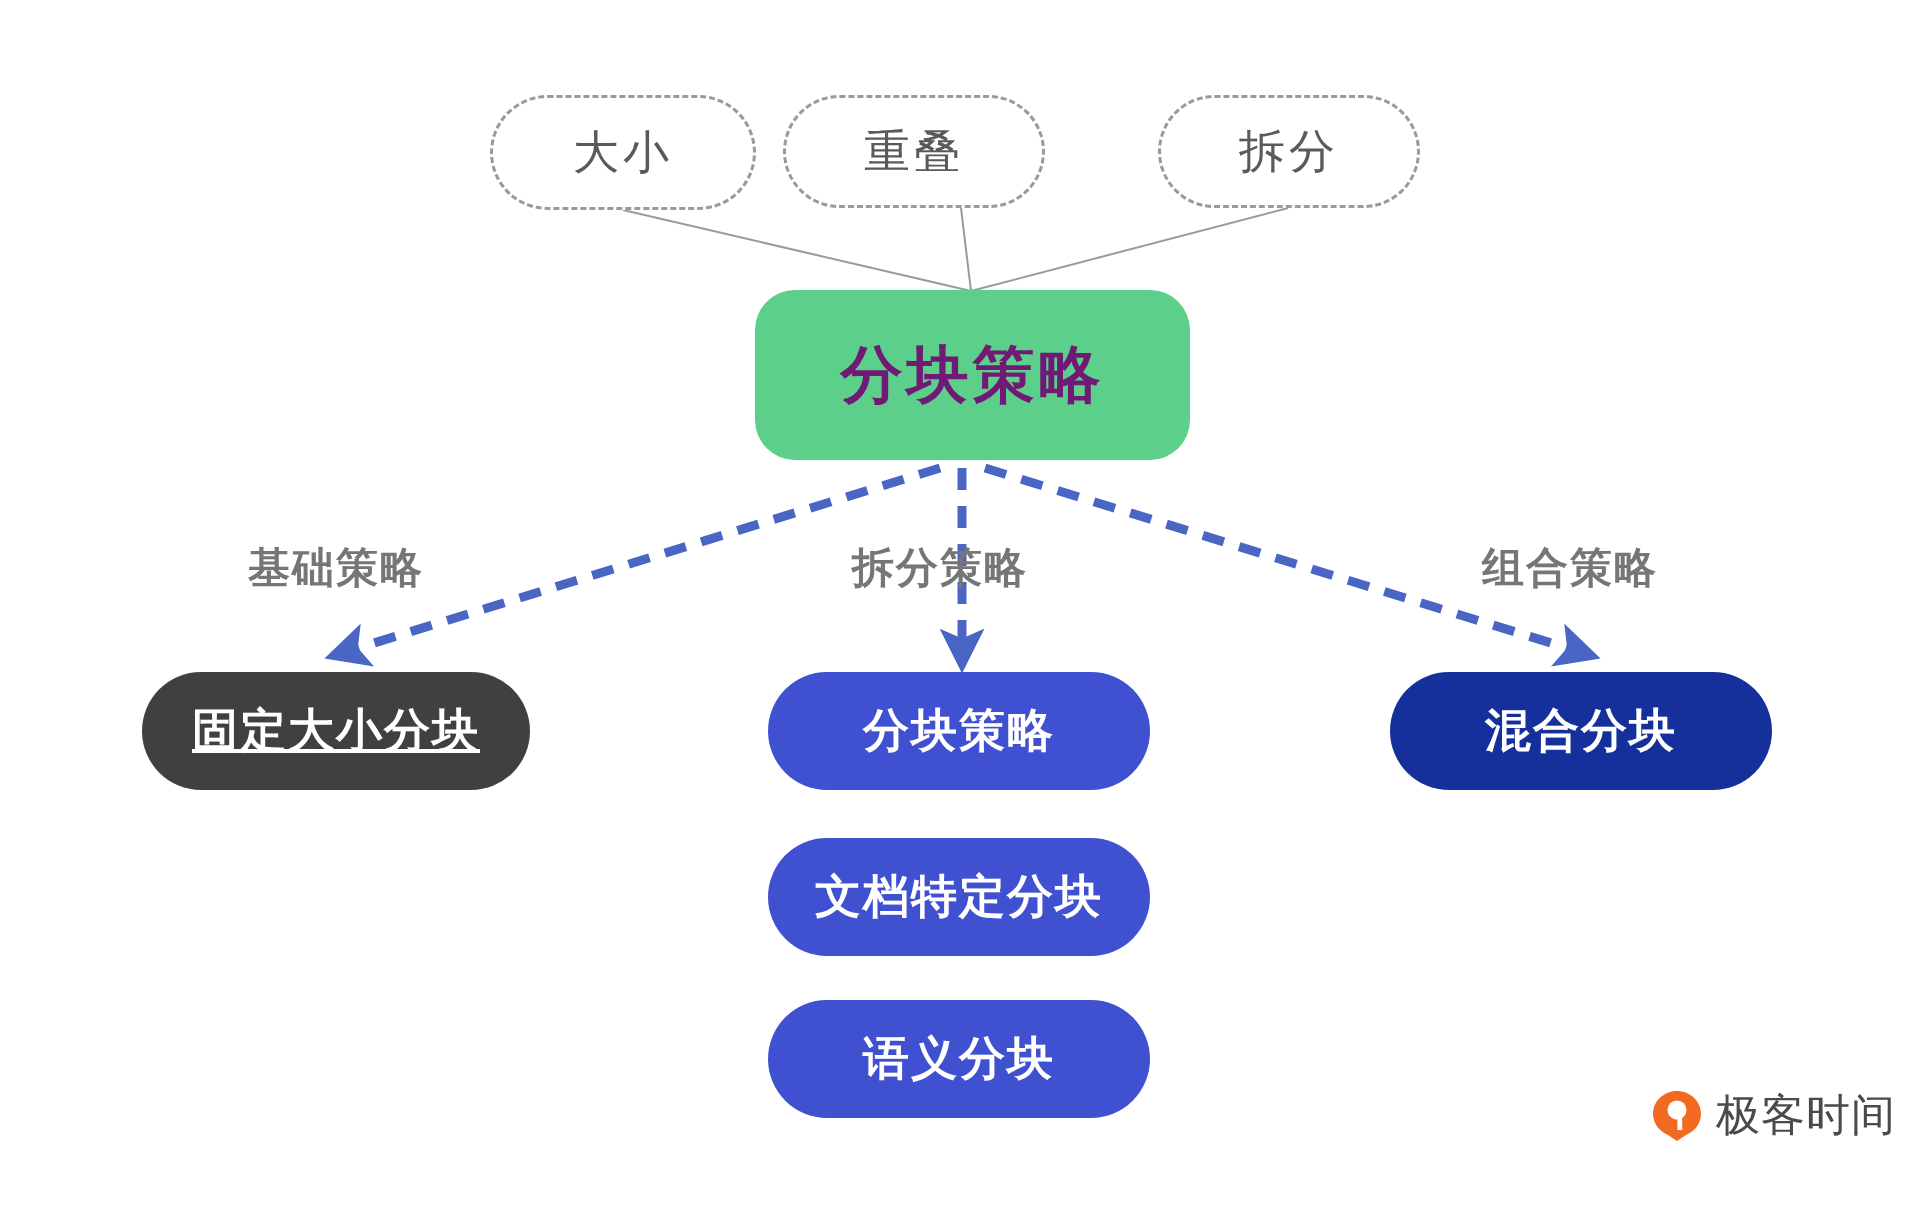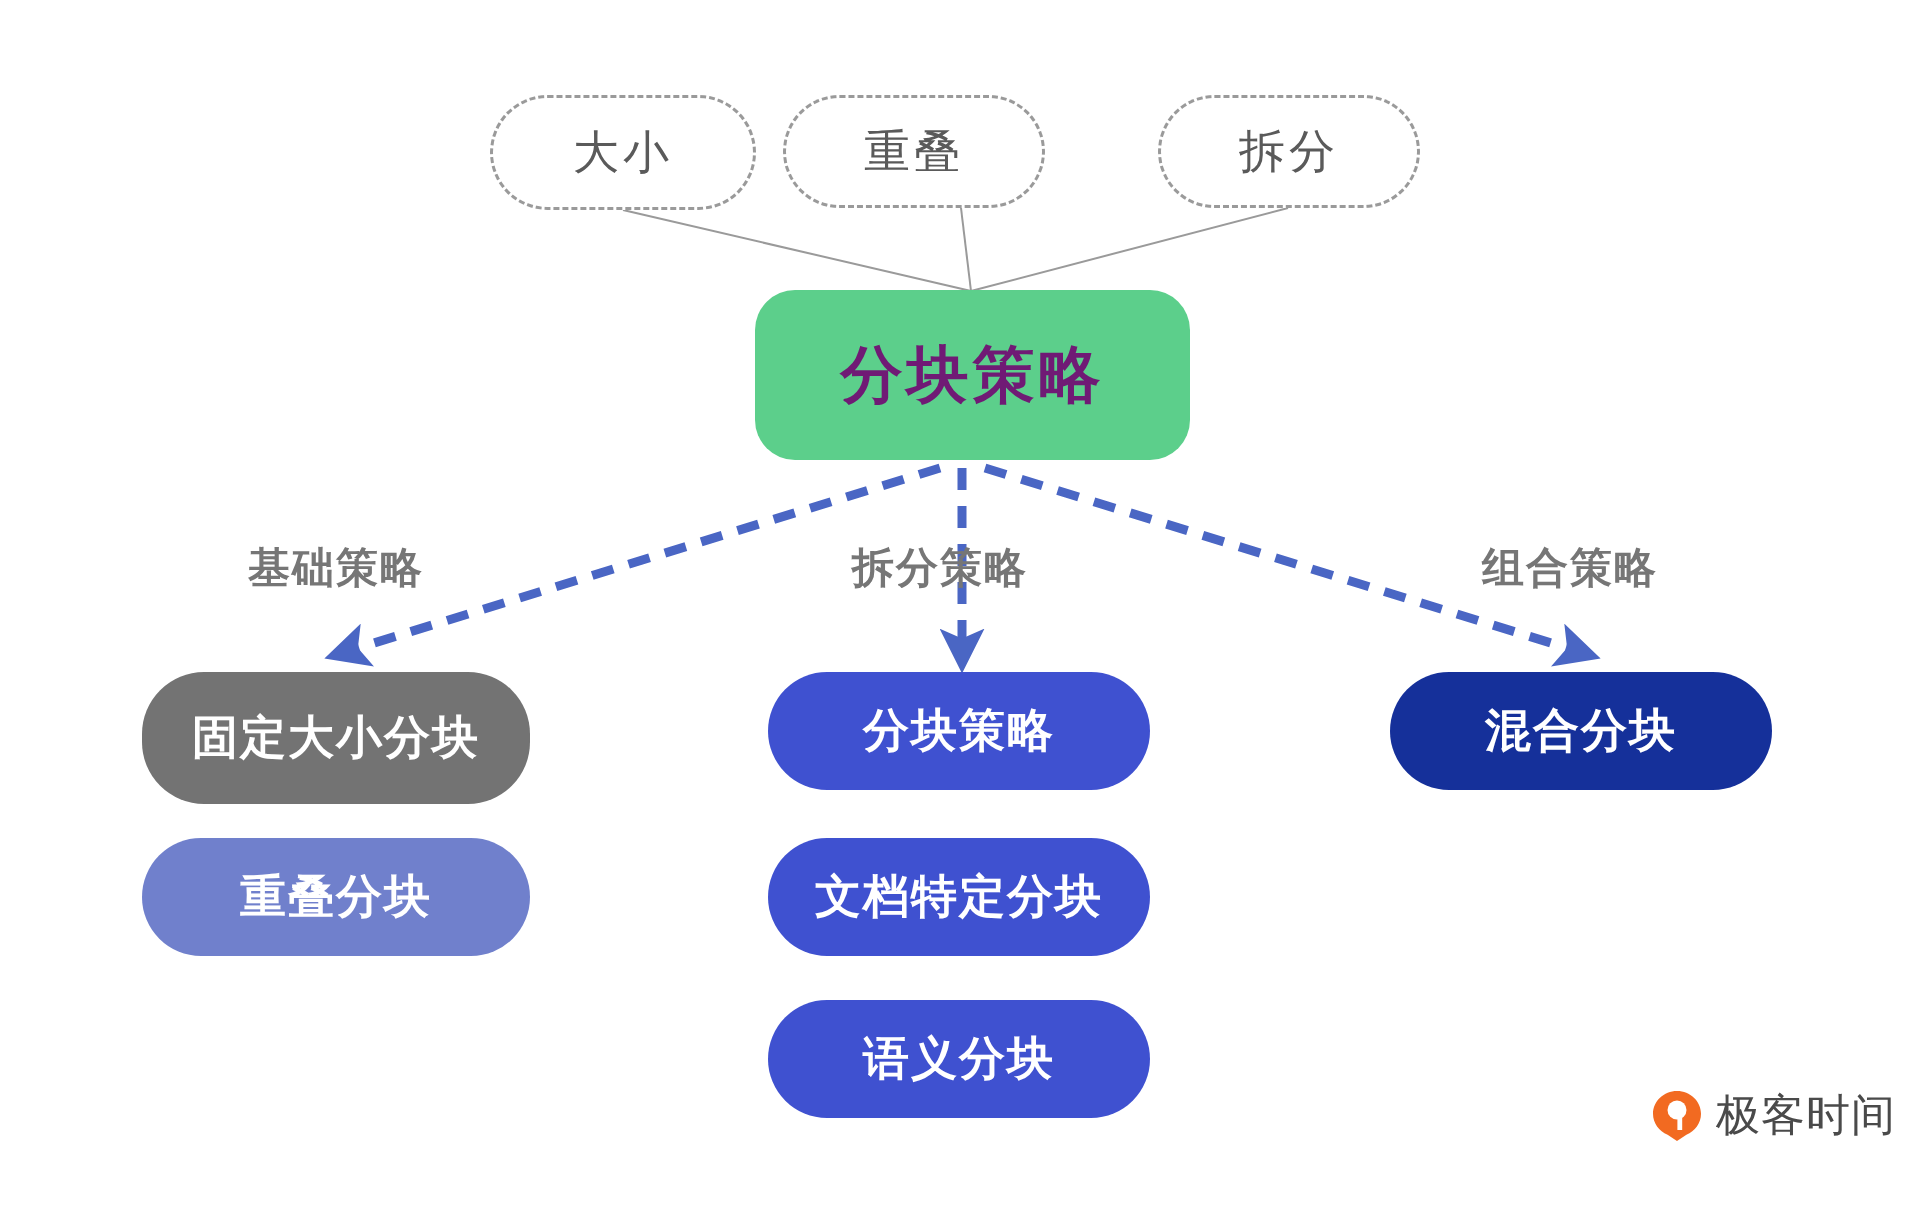--- a/index.html
+++ b/index.html
@@ -140,27 +140,24 @@
   <div class="root-node" style="left:755px; top:290px; width:435px; height:170px; background:#5ccf8b;">
     <span>分块策略</span>
   </div>
 
   <div class="branch-label" style="left:248px; top:540px;">基础策略</div>
 
   <div class="branch-label" style="left:1482px; top:540px;">组合策略</div>
 
   <div class="branch-label" style="left:852px; top:540px;">拆分策略</div>
 
-  <div class="pill" style="left:142px; top:672px; width:388px; height:132px; background:#737373;">
+  <div class="pill" style="left:142px; top:672px; width:388px; height:118px; background:#404040;text-decoration:underline;">
     <span>固定大小分块</span>
   </div>
 
-  <div class="pill" style="left:142px; top:838px; width:388px; height:118px; background:#7080cc;">
-    <span>重叠分块</span>
-  </div>
 
   <div class="pill" style="left:768px; top:672px; width:382px; height:118px; background:#3f51d0;">
     <span>分块策略</span>
   </div>
 
   <div class="pill" style="left:768px; top:838px; width:382px; height:118px; background:#3f51d0;">
     <span>文档特定分块</span>
   </div>
 
   <div class="pill" style="left:768px; top:1000px; width:382px; height:118px; background:#3f51d0;">

